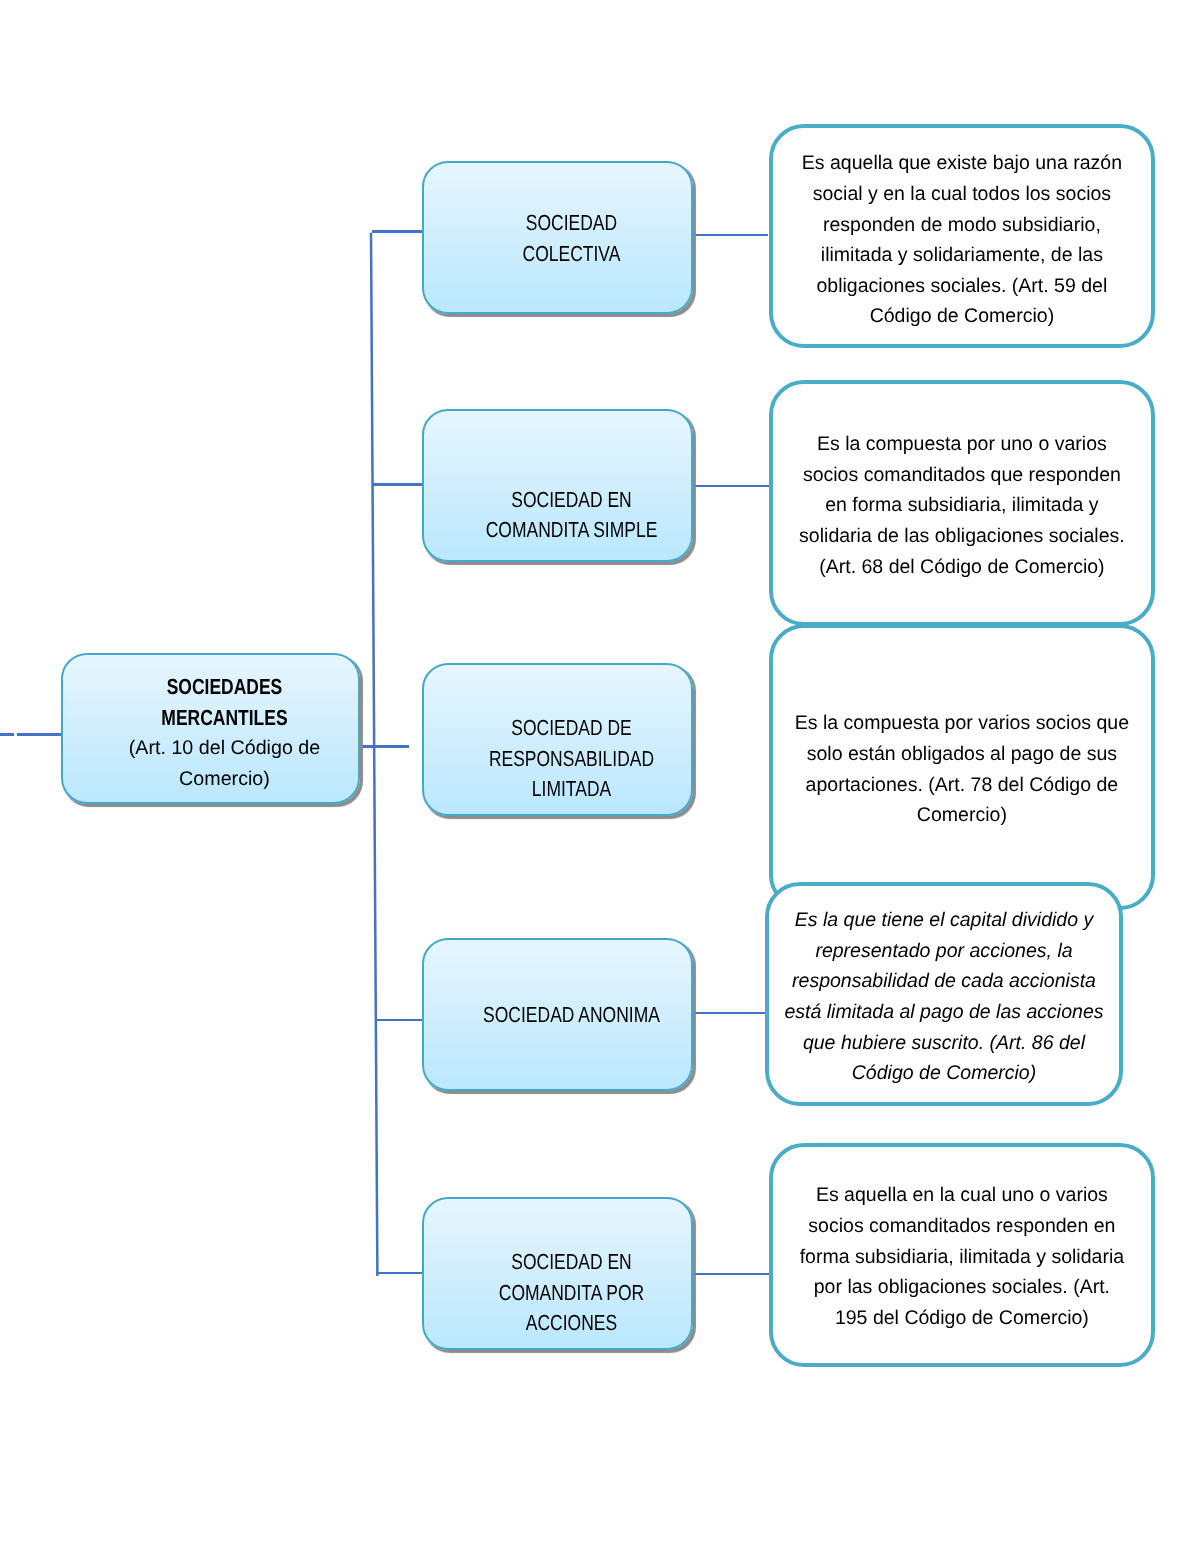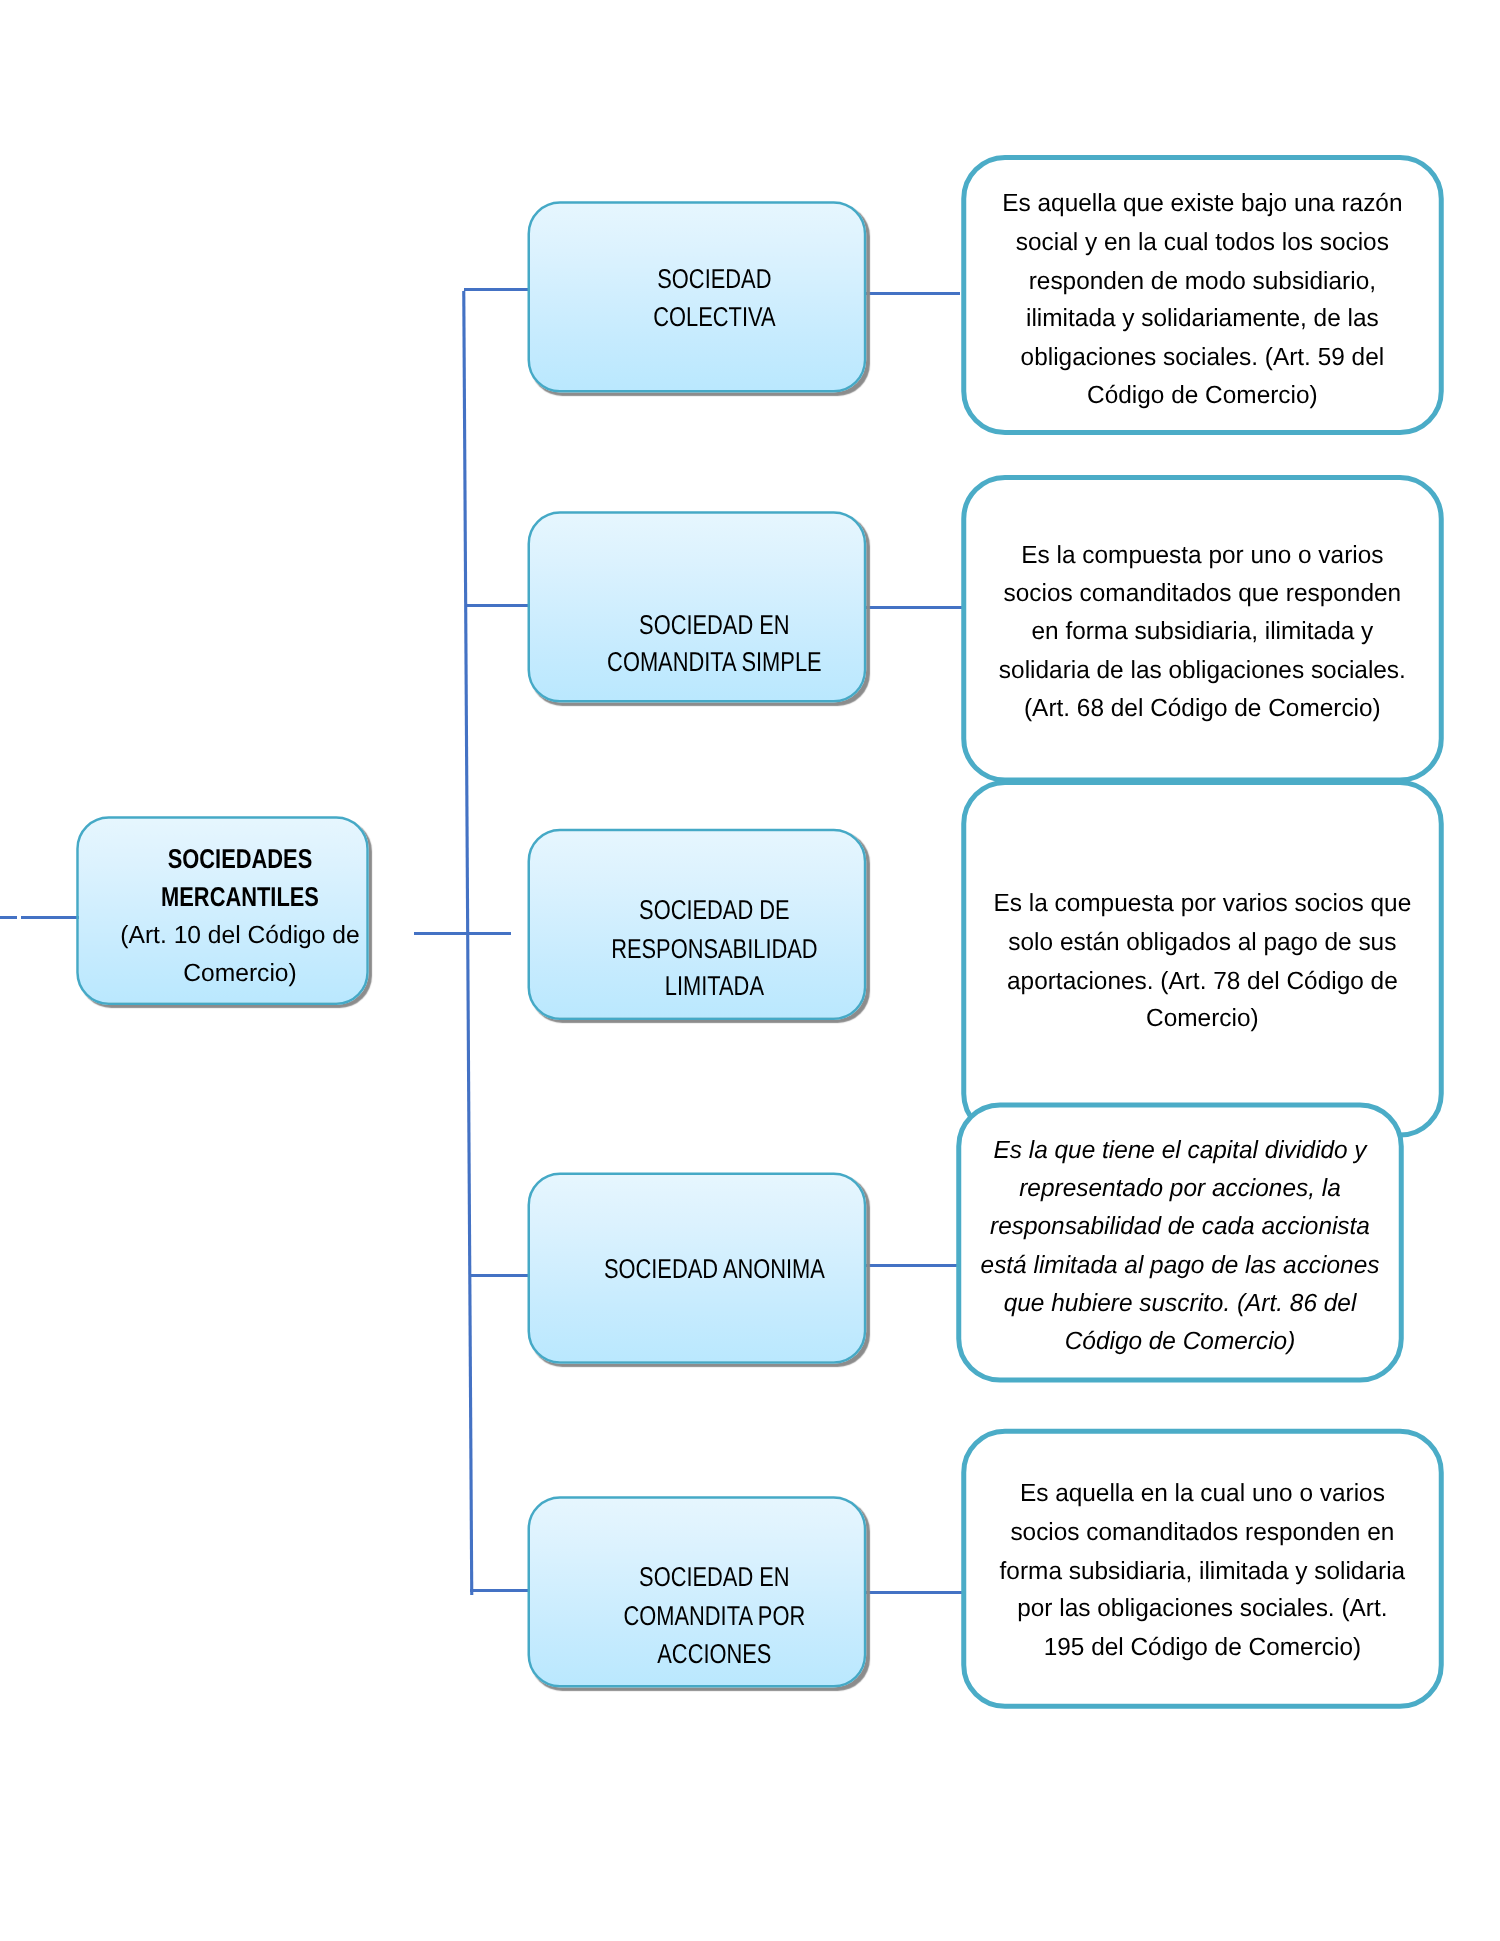--- a/index.html
+++ b/index.html
@@ -39,21 +39,21 @@
     </g>
     <line x1="371" y1="232.7" x2="377.4" y2="1276" stroke="#4472C4" stroke-width="2.5" fill="none"></line>
     <g stroke="#4472C4" stroke-width="2.4" fill="none" shape-rendering="crispEdges">
       <line x1="690.8" y1="234.7" x2="768" y2="234.7"></line>
       <line x1="690.8" y1="485.7" x2="771.5" y2="485.7"></line>
       <line x1="690.8" y1="1012.7" x2="767" y2="1012.7"></line>
       <line x1="690.8" y1="1273.7" x2="771.5" y2="1273.7"></line>
     </g>
   </svg>
 
-  <div class="node blue root" style="left:61px;top:652.7px;width:234px;height:151.5px;--dy:5px;">
+  <div class="node blue root" style="left:61px;top:652.7px;width:299px;height:151.5px;--dy:5px;">
     <div class="txt">
       <div class="ln bold">SOCIEDADES</div>
       <div class="ln bold">MERCANTILES</div>
       <div class="ln sm">(Art. 10 del Código de</div>
       <div class="ln sm">Comercio)</div>
     </div>
   </div>
 
   <div class="node blue" style="left:422px;top:160.7px;width:271px;height:153.5px;--dy:1.2px;">
     <div class="txt">

